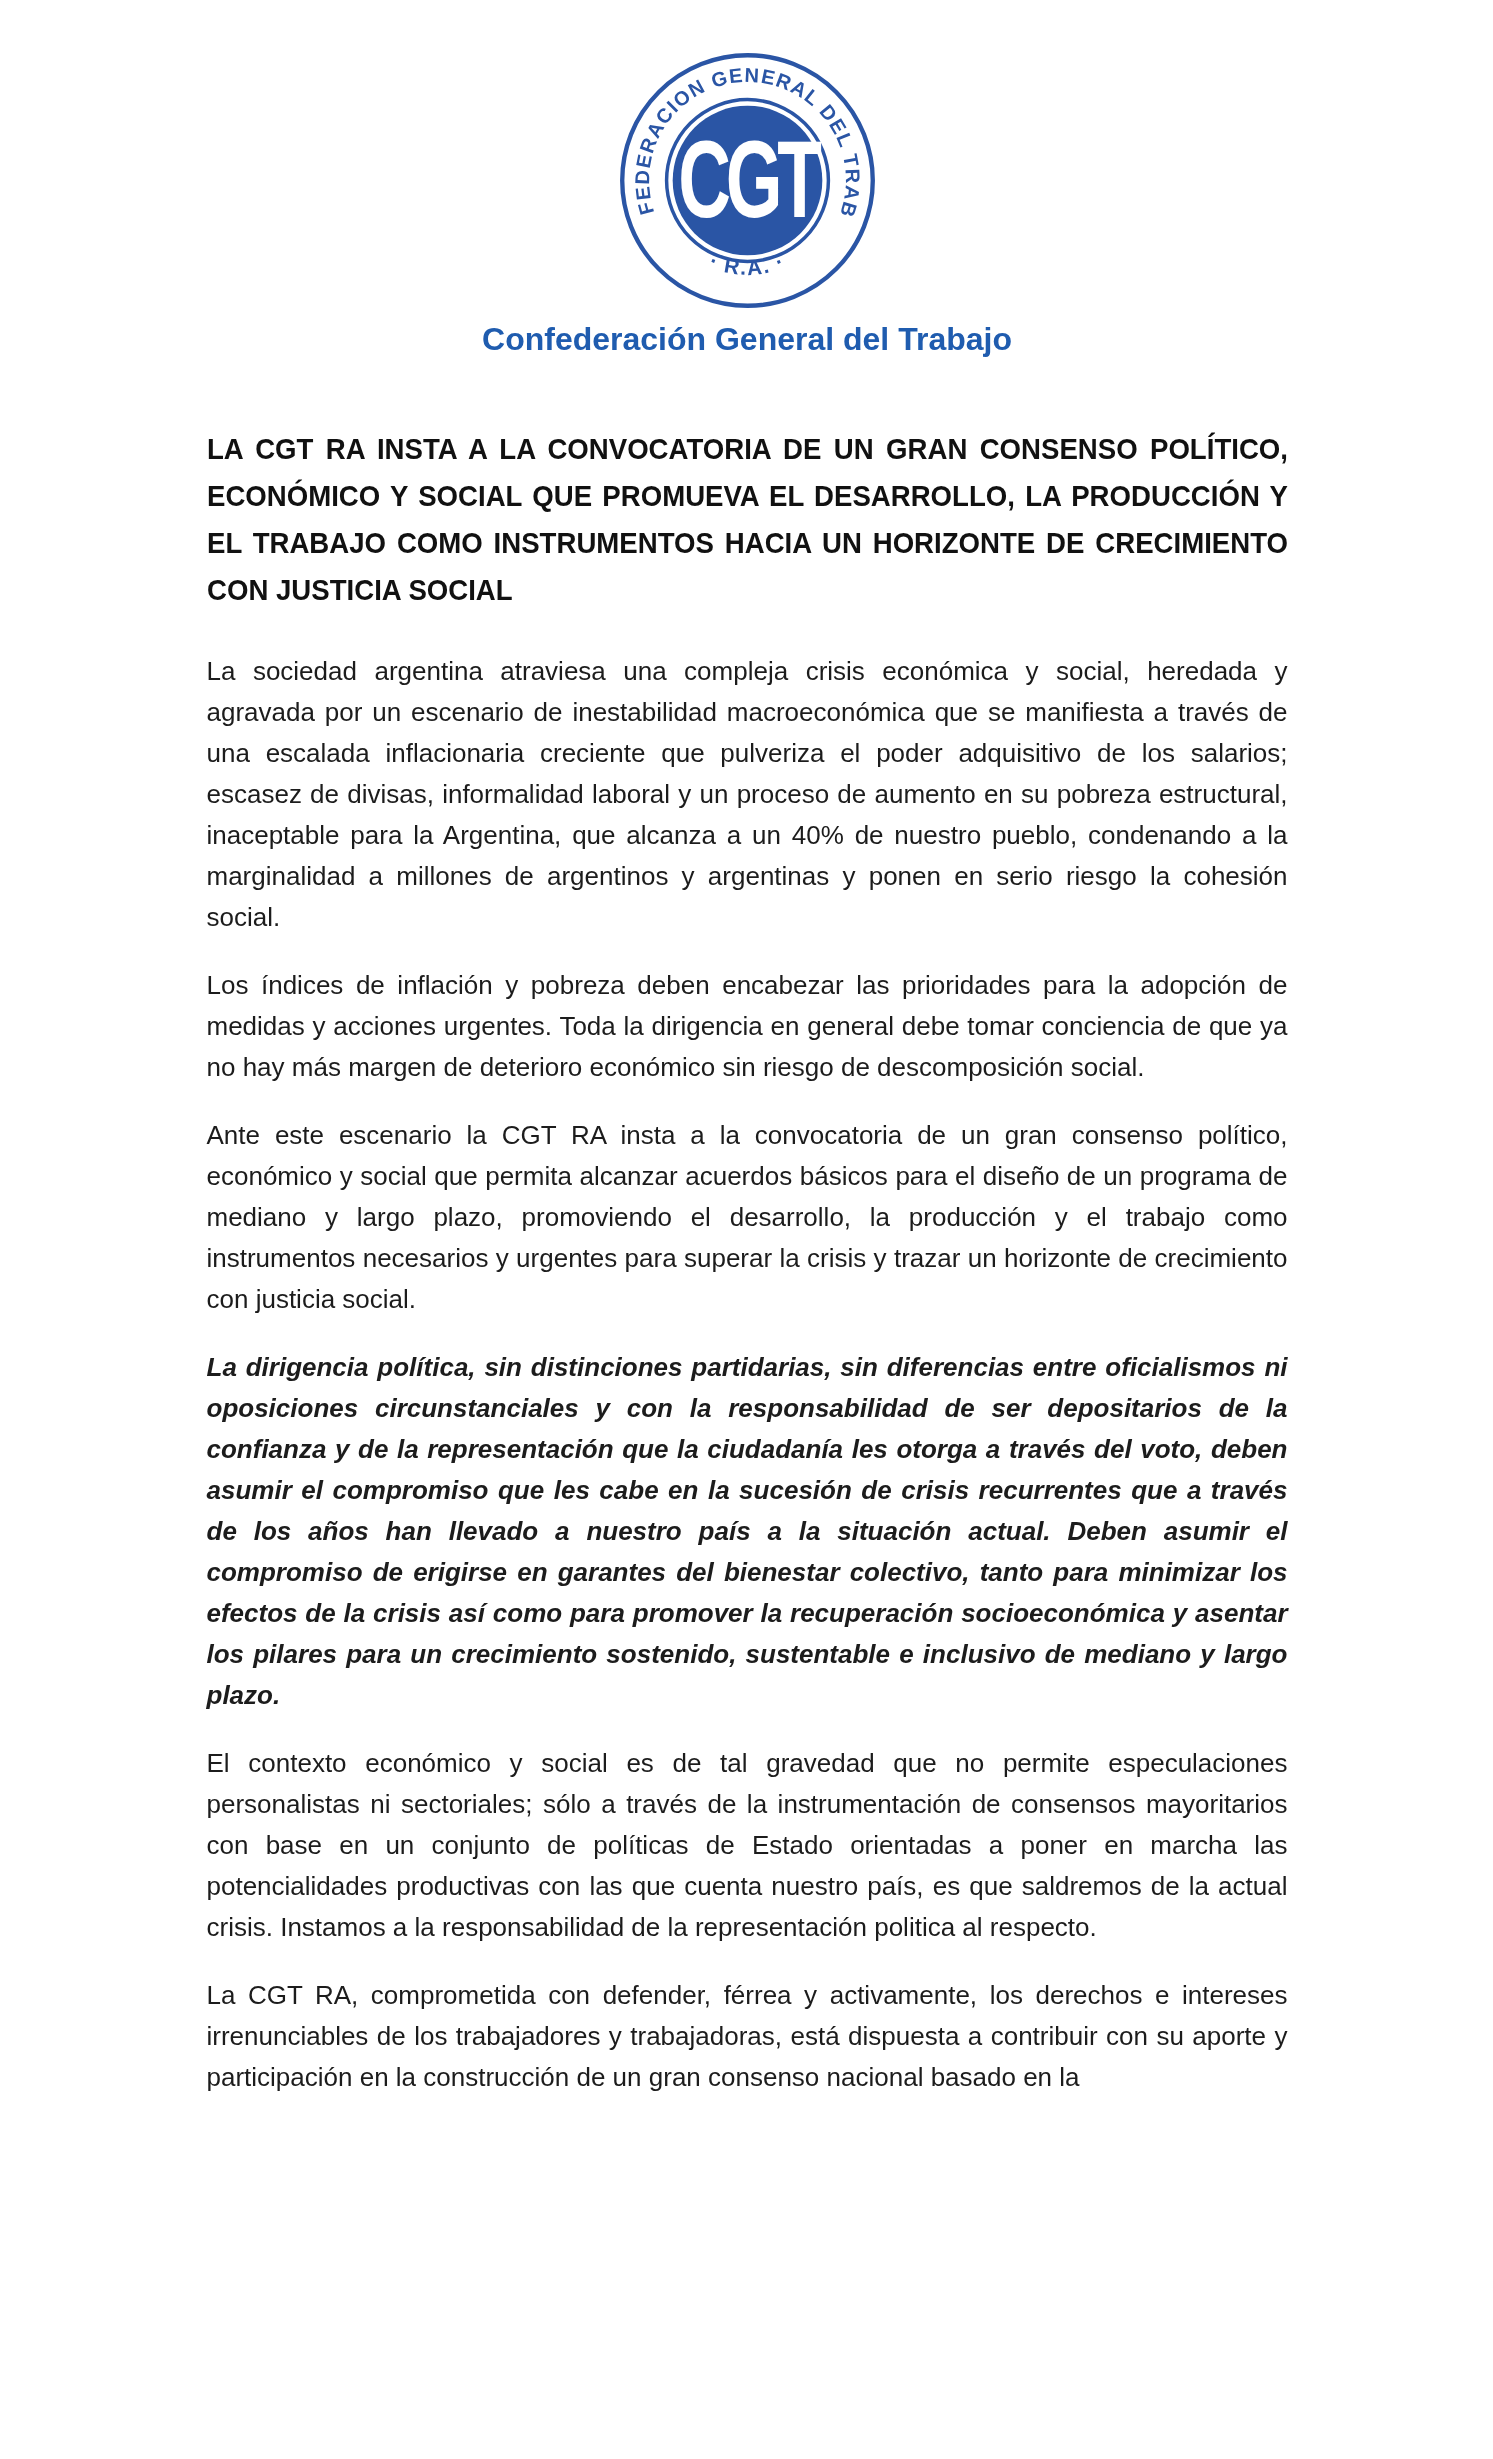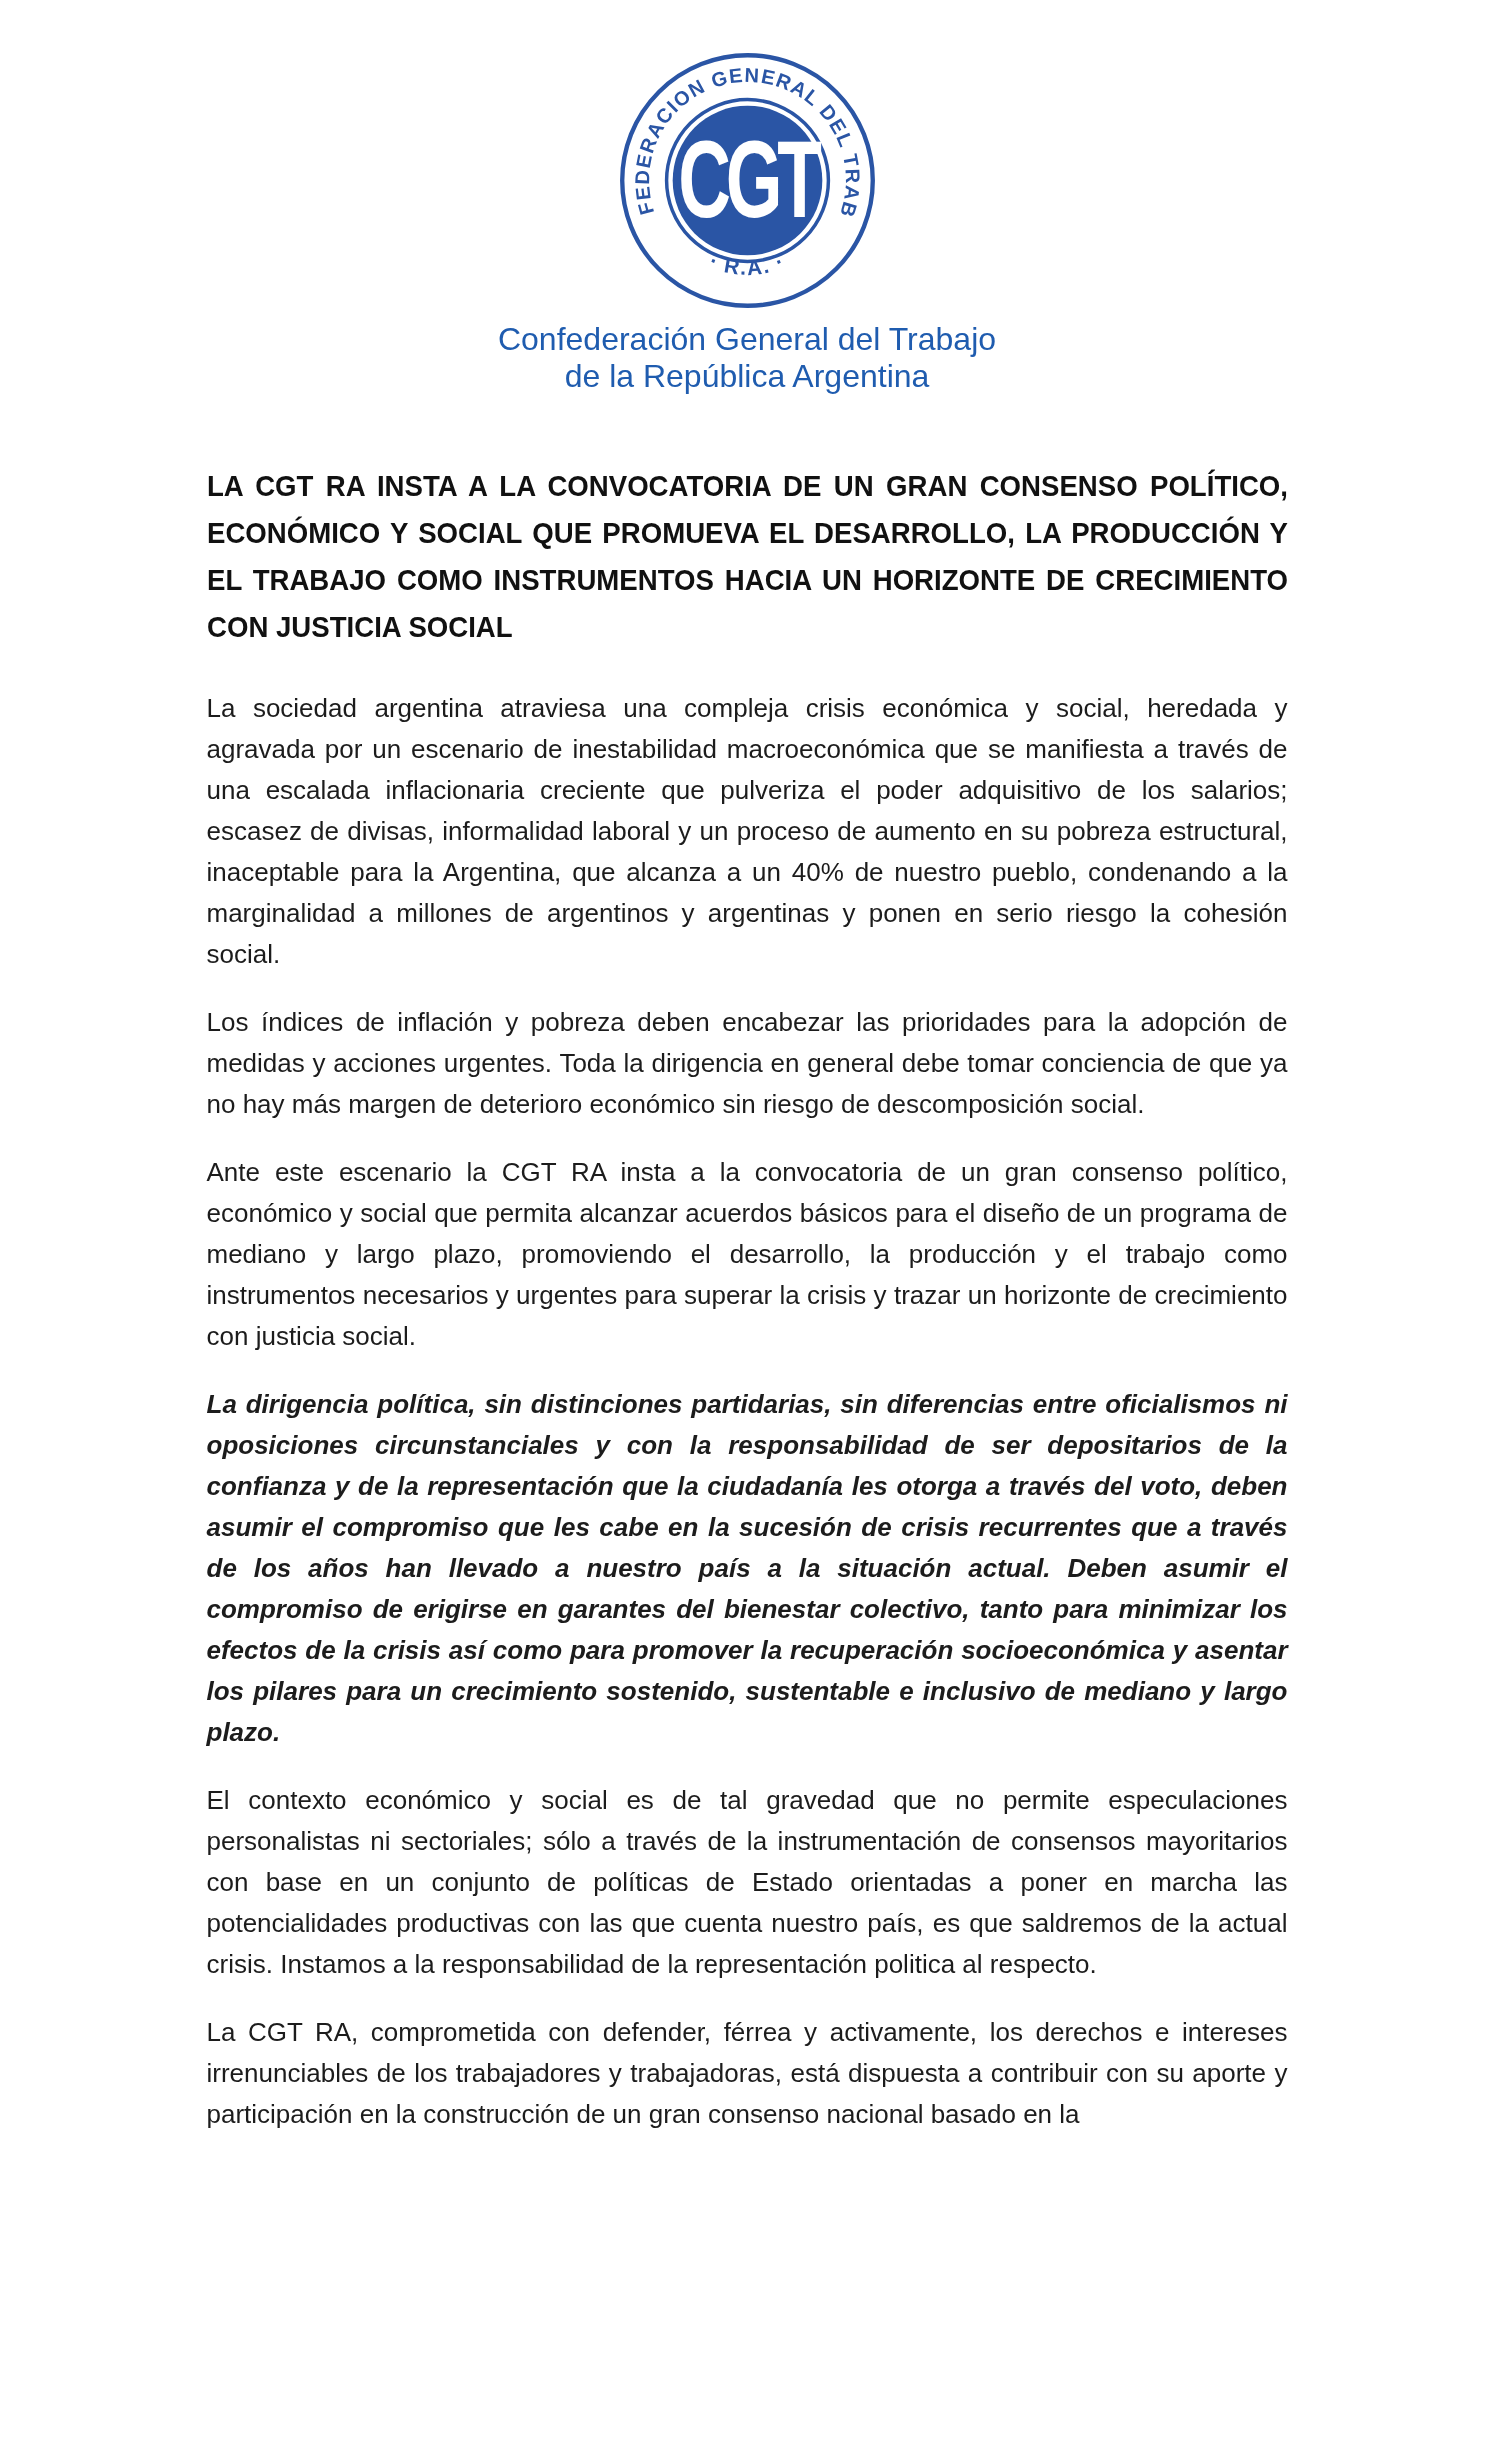--- a/index.html
+++ b/index.html
@@ -13,21 +13,21 @@
     --logo-blue: #2a55a5;
     --org-blue: #1f5caf;
     --title-blue: #1e4da0;
     --text-black: #1c1c1c;
   }
   .masthead { padding-top: 50px; text-align: center; }
   .logo-svg { display: block; margin: 0 auto; }
   .org-name {
     margin-top: 9.6px;
     font-size: 32px;
-    font-weight: normal;
+    font-weight: bold;
     line-height: 37px;
     color: var(--org-blue);
   }
   .doc-title {
     margin: 23px 0 0 0;
     text-align: center;
     font-size: 89px;
     font-weight: bold;
     color: var(--title-blue);
     letter-spacing: -1px;
@@ -85,21 +85,20 @@
       </text>
       <circle cx="150" cy="150" r="93" fill="none" style="stroke: var(--logo-blue);" stroke-width="4"></circle>
       <circle cx="150" cy="150" r="86" style="fill: var(--logo-blue);"></circle>
       <g transform="translate(150,152)">
         <text transform="scale(1,1.5)" x="0" y="27" text-anchor="middle" font-size="84" font-weight="bold" fill="#ffffff" letter-spacing="-6">CGT</text>
       </g>
     </svg>
 
     <div class="org-name">
       <div>Confederación General del Trabajo</div>
-      <div>de la República Argentina</div>
     </div>
   </header>
 
 
   <section class="content">
     <p class="headline">LA CGT RA INSTA A LA CONVOCATORIA DE UN GRAN CONSENSO POLÍTICO, ECONÓMICO Y SOCIAL QUE PROMUEVA EL DESARROLLO, LA PRODUCCIÓN Y EL TRABAJO COMO INSTRUMENTOS HACIA UN HORIZONTE DE CRECIMIENTO CON JUSTICIA SOCIAL</p>
     <div class="body-text">
         <p>La sociedad argentina atraviesa una compleja crisis económica y social, heredada y agravada por un escenario de inestabilidad macroeconómica que se manifiesta a través de una escalada inflacionaria creciente que pulveriza el poder adquisitivo de los salarios; escasez de divisas, informalidad laboral y un proceso de aumento en su pobreza estructural, inaceptable para la Argentina, que alcanza a un 40% de nuestro pueblo, condenando a la marginalidad a millones de argentinos y argentinas y ponen en serio riesgo la cohesión social.</p>
         <p>Los índices de inflación y pobreza deben encabezar las prioridades para la adopción de medidas y acciones urgentes. Toda la dirigencia en general debe tomar conciencia de que ya no hay más margen de deterioro económico sin riesgo de descomposición social.</p>
         <p>Ante este escenario la CGT RA insta a la convocatoria de un gran consenso político, económico y social que permita alcanzar acuerdos básicos para el diseño de un programa de mediano y largo plazo, promoviendo el desarrollo, la producción y el trabajo como instrumentos necesarios y urgentes para superar la crisis y trazar un horizonte de crecimiento con justicia social.</p>

